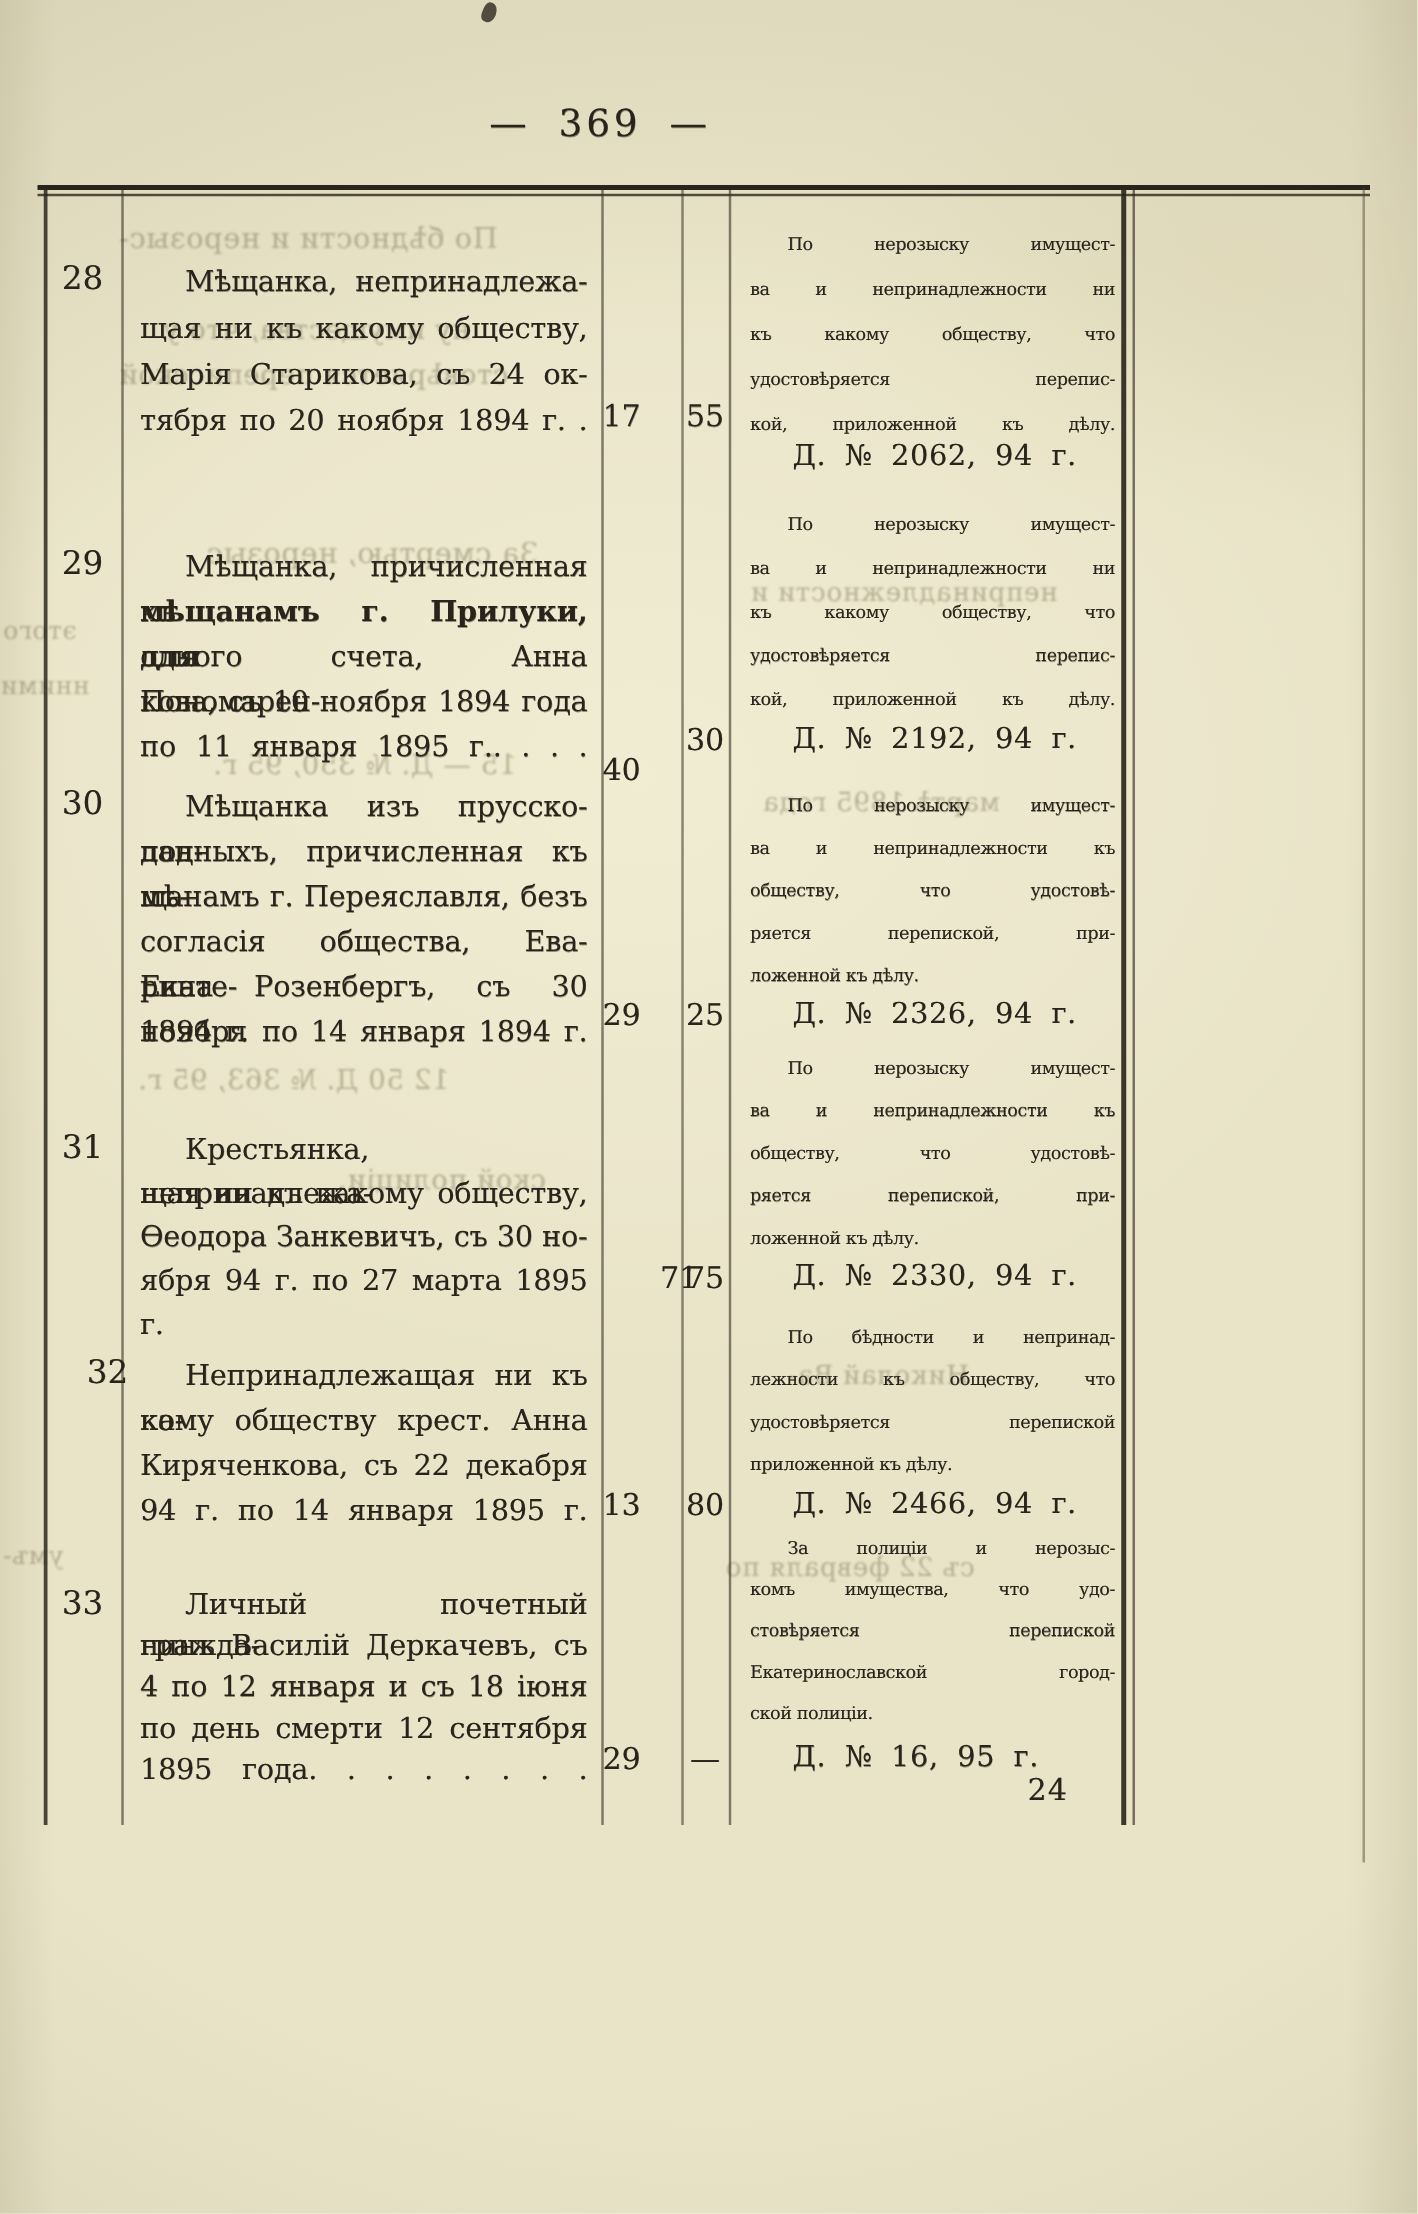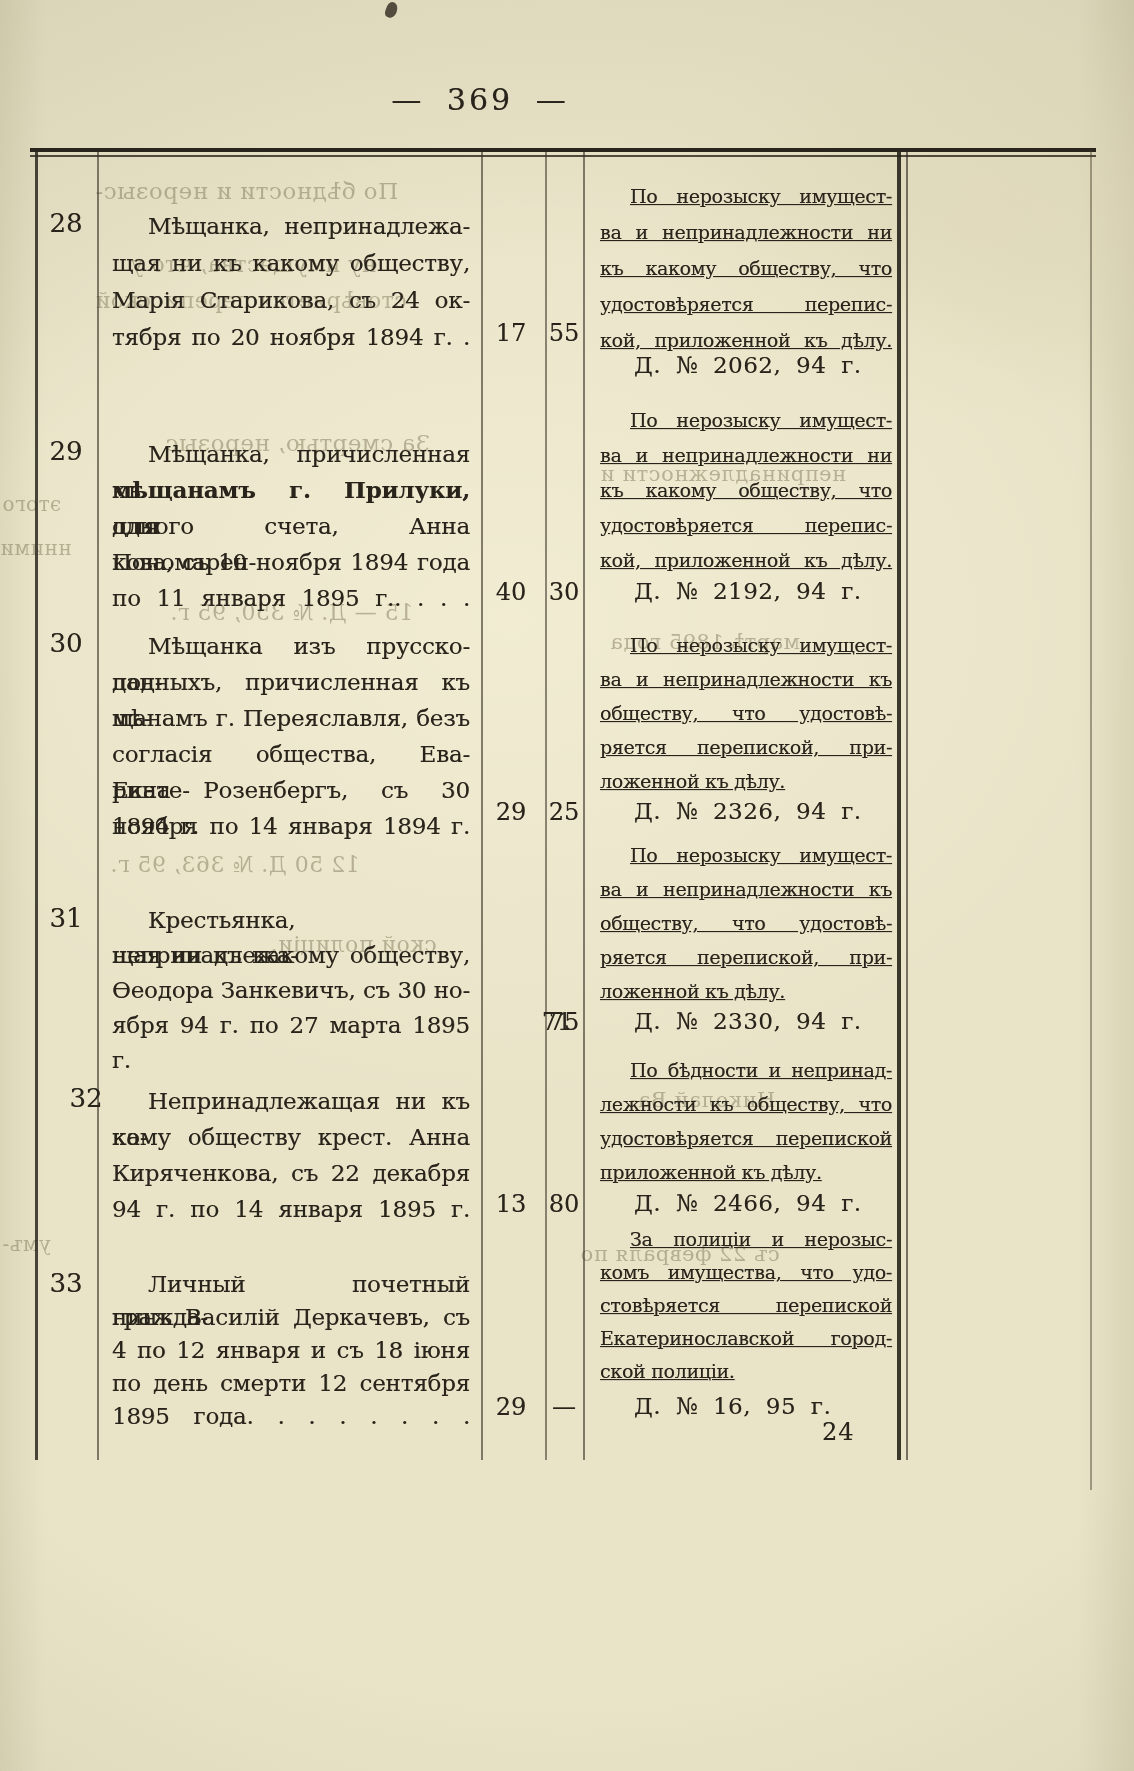--- a/index.html
+++ b/index.html
@@ -24,24 +24,24 @@
     background:#3a3328; border-radius:45% 60% 55% 40%;
     transform:rotate(22deg); opacity:.85;
   }
   .ln{
     position:absolute; text-align:justify; text-align-last:left;
     height:40px; white-space:normal;
   }
   .ln.j{ text-align-last:justify; }
   .desc-ln{ left:112px; width:358px; font-size:23px; letter-spacing:-0.2px; }
   .desc-ln.ind{ text-indent:36px; }
-  .res-ln{ left:600px; width:292px; font-size:19px; letter-spacing:-0.3px;text-decoration:underline; }
+  .res-ln{ left:600px; width:292px; font-size:14px; letter-spacing:-0.3px; }
   .res-ln.ind{ text-indent:30px; }
   .num{ position:absolute; left:38px; width:56px; text-align:center; font-size:26px; }
-  .rub{ position:absolute; left:482px; width:58px; text-align:center; font-size:24px; }
+  .rub{ position:absolute; left:482px; width:58px; text-align:left; font-size:24px; }
   .kop{ position:absolute; left:547px; width:34px; text-align:center; font-size:24px; }
   .dref{
     position:absolute; left:600px; width:292px; box-sizing:border-box;
     padding-left:34px; font-size:23px; word-spacing:7px; letter-spacing:.5px;
   }
   .sig{ position:absolute; left:822px; top:1418px; font-size:24px; letter-spacing:1px; }
   .ghost{
     position:absolute; transform:scaleX(-1);
     color:rgba(118,107,78,.45); filter:blur(.7px);
     font-size:23px; letter-spacing:.5px; white-space:nowrap;
@@ -107,21 +107,21 @@
         <div class="ln txt desc-ln j ind" style="top: 436px; line-height: 36px; height: 36px;">Мѣщанка, причисленная къ</div>
         <div class="ln txt desc-ln j" style="top: 472px; line-height: 36px; height: 36px; font-weight: bold;">мѣщанамъ г. Прилуки, для</div>
         <div class="ln txt desc-ln j" style="top: 508px; line-height: 36px; height: 36px;">одного счета, Анна Пономарен-</div>
         <div class="ln txt desc-ln j" style="top: 544px; line-height: 36px; height: 36px;">кова, съ 10 ноября 1894 года</div>
         <div class="ln txt desc-ln j" style="top: 580px; line-height: 36px; height: 36px;">по 11 января 1895 г.. . . .</div>
         <div class="ln txt res-ln j ind" style="top: 403px; line-height: 35px; height: 35px;">По нерозыску имущест-</div>
         <div class="ln txt res-ln j" style="top: 438px; line-height: 35px; height: 35px;">ва и непринадлежности ни</div>
         <div class="ln txt res-ln j" style="top: 473px; line-height: 35px; height: 35px;">къ какому обществу, что</div>
         <div class="ln txt res-ln j" style="top: 508px; line-height: 35px; height: 35px;">удостовѣряется перепис-</div>
         <div class="ln txt res-ln j" style="top: 543px; line-height: 35px; height: 35px;">кой, приложенной къ дѣлу.</div>
-        <div class="rub txt" style="top: 578px;">40</div>
+        <div class="rub txt" style="top: 602px;">40</div>
         <div class="kop txt" style="top: 578px;">30</div>
         <div class="dref txt" style="top: 578px;">Д. № 2192, 94 г.</div>
       </div>
       <div style="position: absolute; left: 0px; top: 0px; width: 100%;">
         <div class="num txt" style="top: 628px;">30</div>
         <div class="ln txt desc-ln j ind" style="top: 628px; line-height: 36px; height: 36px;">Мѣщанка изъ прусско-под-</div>
         <div class="ln txt desc-ln j" style="top: 664px; line-height: 36px; height: 36px;">данныхъ, причисленная къ мѣ-</div>
         <div class="ln txt desc-ln j" style="top: 700px; line-height: 36px; height: 36px;">щанамъ г. Переяславля, безъ</div>
         <div class="ln txt desc-ln j" style="top: 736px; line-height: 36px; height: 36px;">согласія общества, Ева-Екате-</div>
         <div class="ln txt desc-ln j" style="top: 772px; line-height: 36px; height: 36px;">рина Розенбергъ, съ 30 ноября</div>

